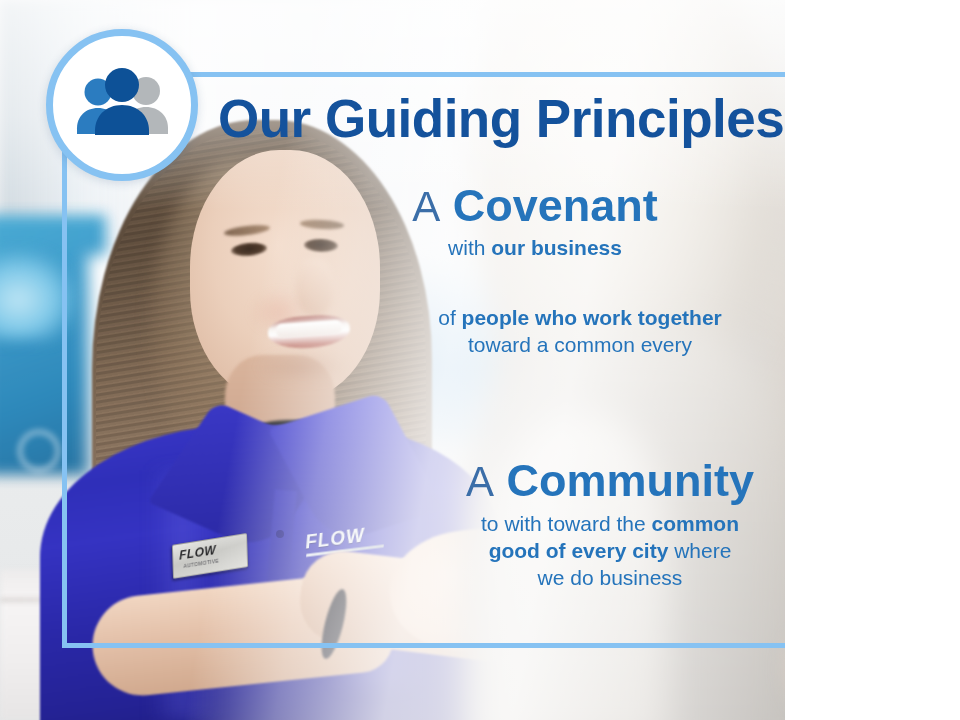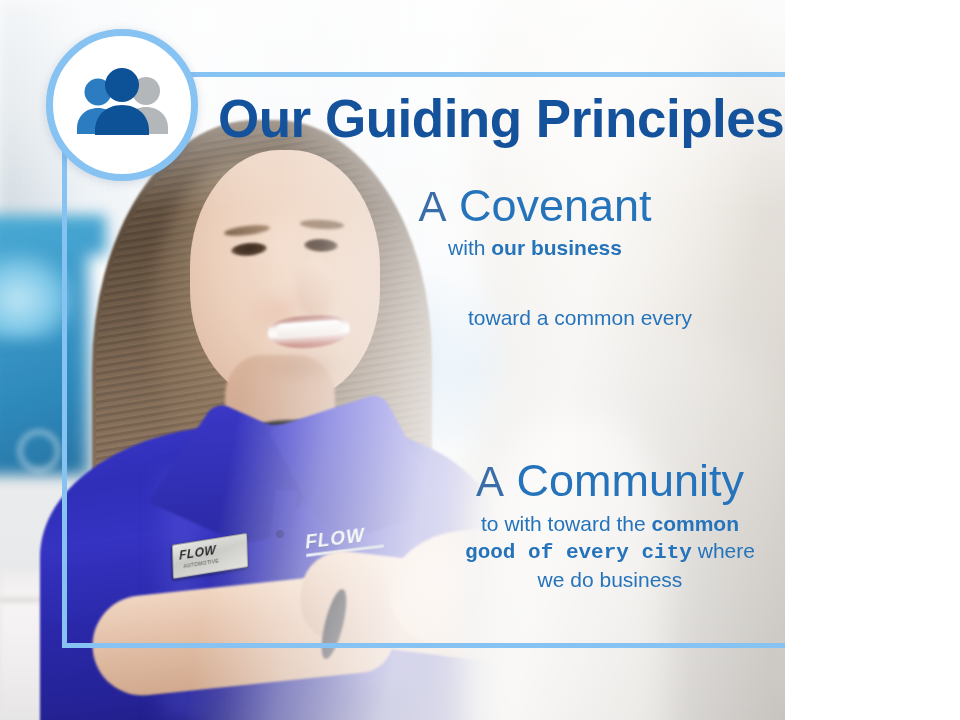--- a/index.html
+++ b/index.html
@@ -383,21 +383,21 @@
   }
 
   .block { position:absolute; text-align:center; line-height:1.12; }
 
   .big {
     font-size:45px; line-height:1.04;
     color:var(--midblue,#2574bb);
     white-space:nowrap;
   }
   .big .art { font-weight:300; font-size:42px; color:#3b6ea8; }
-  .big .word { font-weight:normal; }
+  .big .word { font-weight:bold; }
 
   .sub {
     font-size:21px; color:var(--midblue,#2574bb);
     line-height:1.28; margin-top:5px;
     white-space:nowrap;
   }
   .sub .reg { font-weight:normal;margin-top:7px; }
 
   .b1 { left:300px; top:183px; width:470px; }
   .b2 { left:300px; top:300px; width:560px; }
@@ -492,29 +492,30 @@
       <span class="art">A</span>
       <span class="word">Covenant</span>
     </div>
     <div class="sub">
       <div><span class="reg">with </span><span class="" style="font-weight: bold;">our business</span></div>
     </div>
   </div>
 
   <div class="block b2">
     <div class="sub">
+      <div><span class="reg">of </span><span class="" style="font-weight: bold;">people who work together</span></div>
       <div><span class="reg">toward a common every</span></div>
     </div>
   </div>
 
   <div class="block b3">
     <div class="big">
       <span class="art">A</span>
       <span class="word">Community</span>
     </div>
     <div class="sub">
       <div><span class="reg">to with toward the </span><span class="" style="font-weight: bold;">common</span></div>
-      <div><span class="" style="font-weight: bold; font-family: Liberation Mono, monospace;">good of every city</span><span class="reg"> where</span></div>
+      <div><span class="" style="font-weight: bold;">good of every city</span><span class="reg"> where</span></div>
       <div><span class="reg">we do business</span></div>
     </div>
   </div>
 
 </div>
 
 </body></html>

